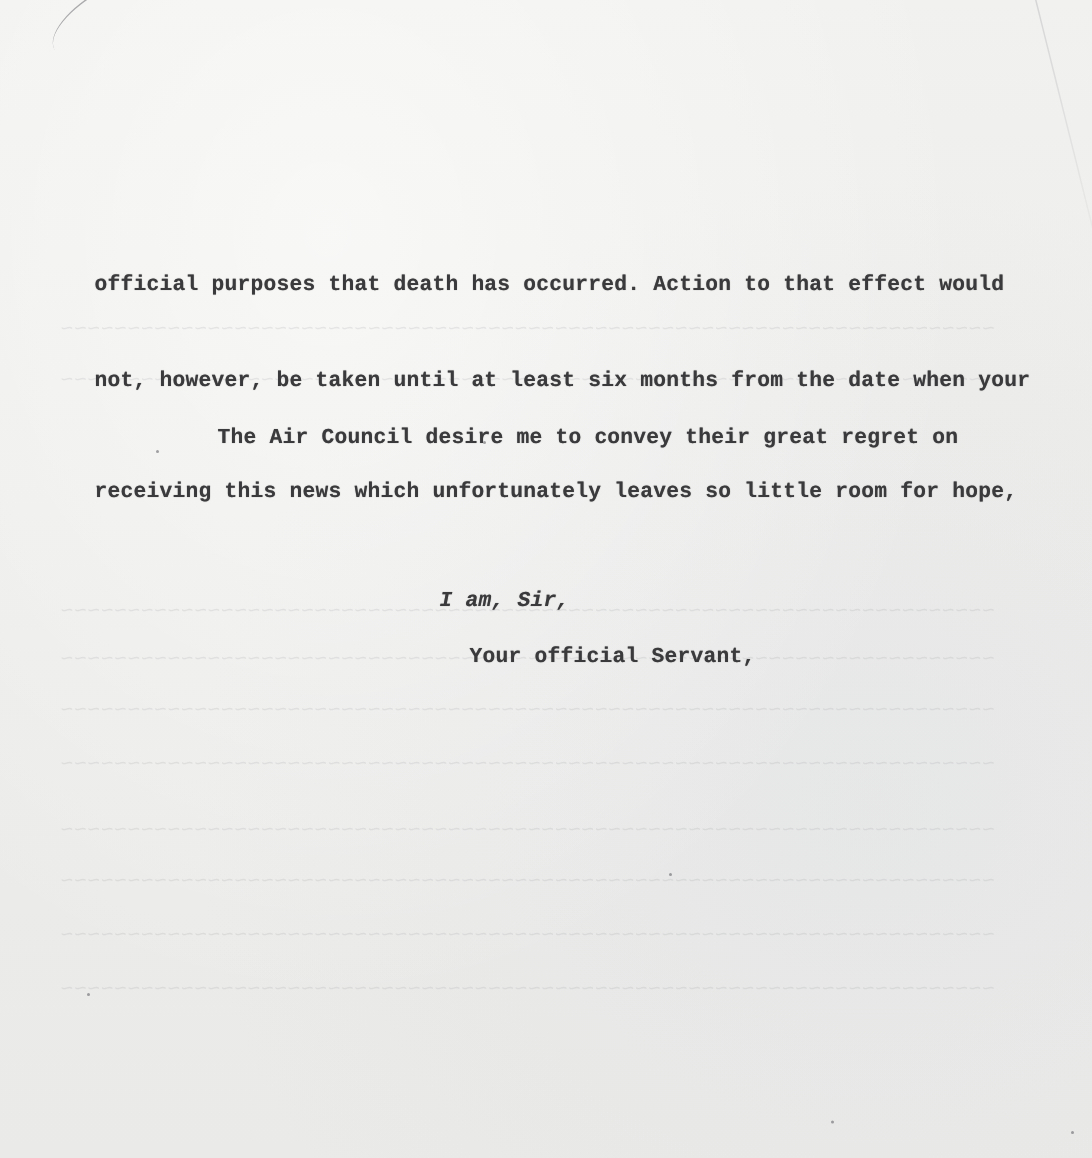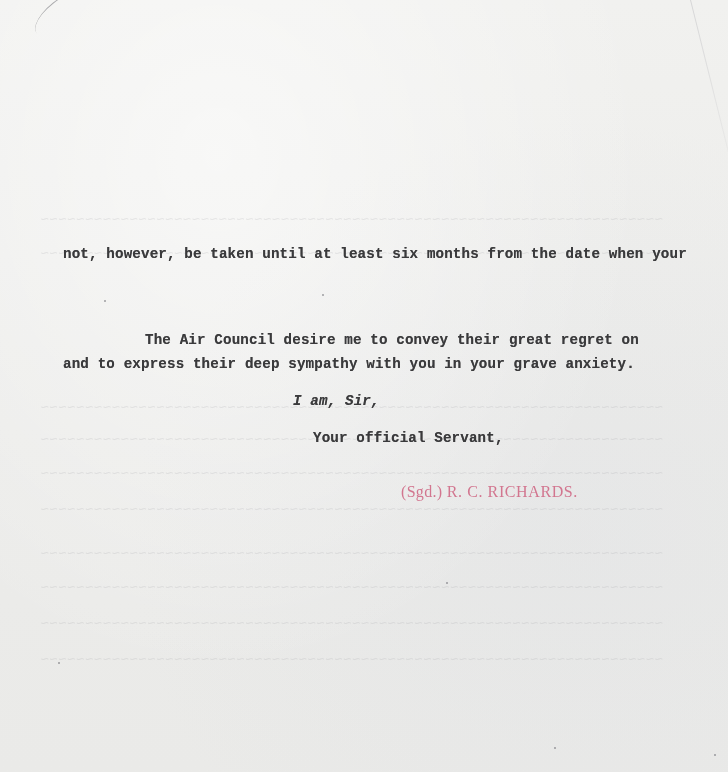--- a/index.html
+++ b/index.html
@@ -94,32 +94,29 @@
   <div class="bleed" style="top:246px;">~~~~~~~~~~~~~~~~~~~~~~~~~~~~~~~~~~~~~~~~~~~~~~~~~~~~~~~~~~~~~~~~~~~~~~</div>
   <div class="bleed" style="top:400px;">~~~~~~~~~~~~~~~~~~~~~~~~~~~~~~~~~~~~~~~~~~~~~~~~~~~~~~~~~~~~~~~~~~~~~~</div>
   <div class="bleed" style="top:432px;">~~~~~~~~~~~~~~~~~~~~~~~~~~~~~~~~~~~~~~~~~~~~~~~~~~~~~~~~~~~~~~~~~~~~~~</div>
   <div class="bleed" style="top:466px;">~~~~~~~~~~~~~~~~~~~~~~~~~~~~~~~~~~~~~~~~~~~~~~~~~~~~~~~~~~~~~~~~~~~~~~</div>
   <div class="bleed" style="top:502px;">~~~~~~~~~~~~~~~~~~~~~~~~~~~~~~~~~~~~~~~~~~~~~~~~~~~~~~~~~~~~~~~~~~~~~~</div>
   <div class="bleed" style="top:546px;">~~~~~~~~~~~~~~~~~~~~~~~~~~~~~~~~~~~~~~~~~~~~~~~~~~~~~~~~~~~~~~~~~~~~~~</div>
   <div class="bleed" style="top:580px;">~~~~~~~~~~~~~~~~~~~~~~~~~~~~~~~~~~~~~~~~~~~~~~~~~~~~~~~~~~~~~~~~~~~~~~</div>
   <div class="bleed" style="top:616px;">~~~~~~~~~~~~~~~~~~~~~~~~~~~~~~~~~~~~~~~~~~~~~~~~~~~~~~~~~~~~~~~~~~~~~~</div>
   <div class="bleed" style="top:652px;">~~~~~~~~~~~~~~~~~~~~~~~~~~~~~~~~~~~~~~~~~~~~~~~~~~~~~~~~~~~~~~~~~~~~~~</div>
 
+  <div class="line" style="left:63px; top:183px;">official purposes that death has occurred.  Action to that effect would</div>
   <div class="line" style="left:63px; top:203px;margin-top:44px;">not, however, be taken until at least six months from the date when your</div>
 
-  <div class="line" style="left:145px; top:285px;margin-top:48px;">The Air Council desire me to convey their great regret on</div>
-  <div class="line" style="left:63px; top:357px;">and to express their deep sympathy with you in your grave anxiety.</div>
+  <div class="line" style="left:145px; top:285px;">The Air Council desire me to convey their great regret on</div>
+  <div class="line" style="left:63px; top:321px;">receiving this news which unfortunately leaves so little room for hope,</div>
 
   <div class="line" style="left:293px; top:394px;font-style:italic;">I am, Sir,</div>
   <div class="line" style="left:313px; top:431px;">Your official Servant,</div>
 
-  <div class="signature" style="left:401px; top:483px;">
-    <span>(Sgd.)</span>
-    <span class="caps">R. C. RICHARDS.</span>
-  </div>
 
   <span class="speck" style="left:104px; top:300px;"></span>
   <span class="speck" style="left:322px; top:294px;"></span>
   <span class="speck" style="left:554px; top:747px;"></span>
   <span class="speck" style="left:714px; top:754px;"></span>
   <span class="speck" style="left:446px; top:582px;"></span>
   <span class="speck" style="left:58px; top:662px;"></span>
 
 </div>
 

